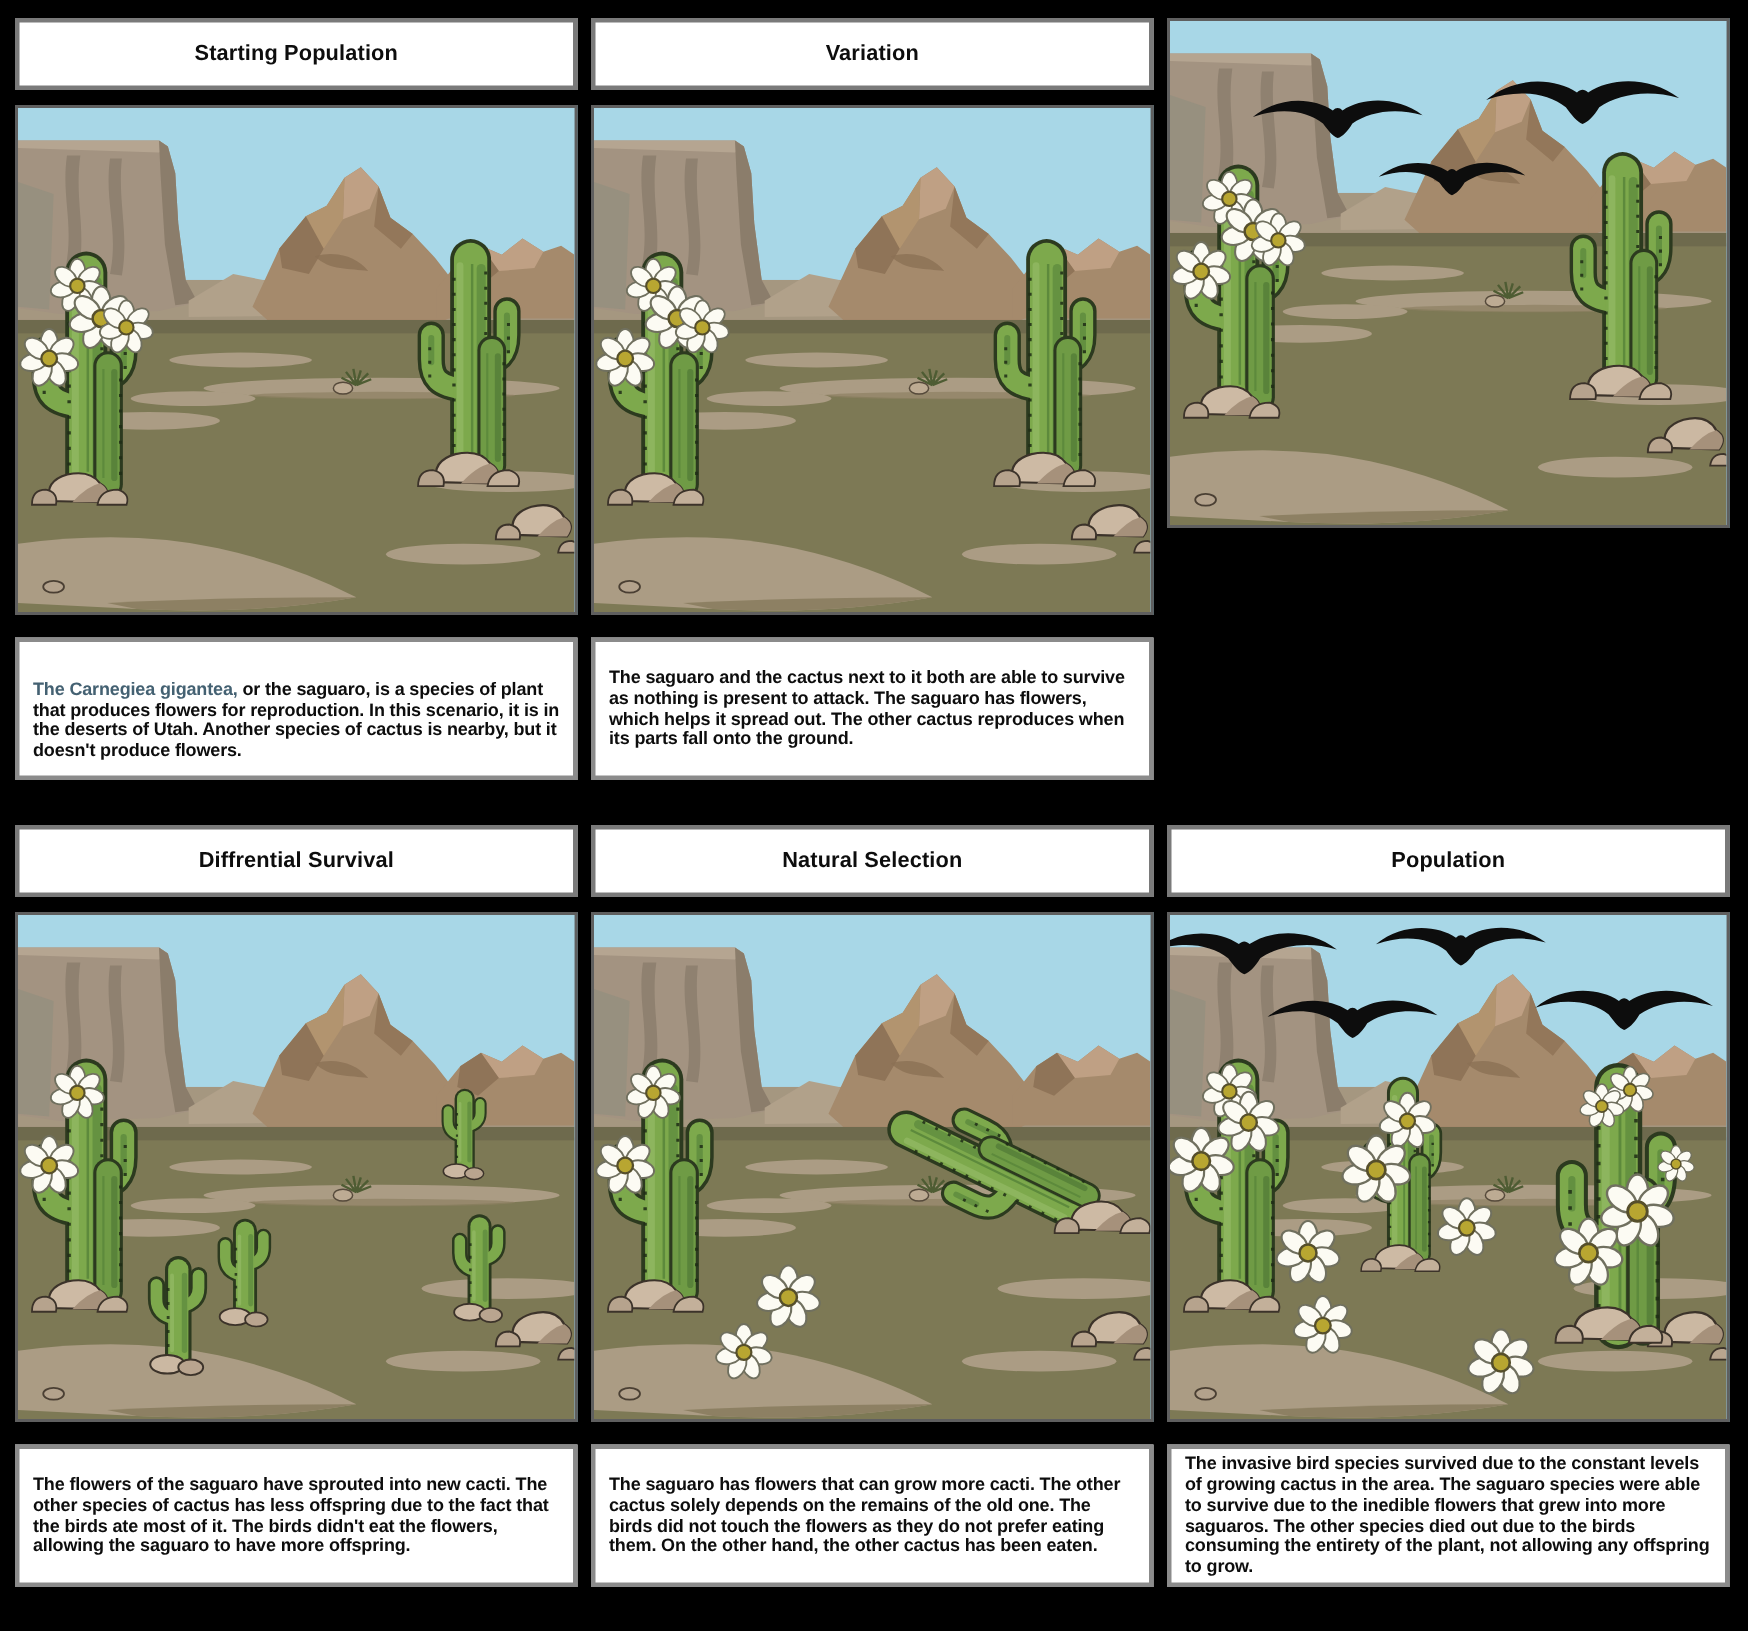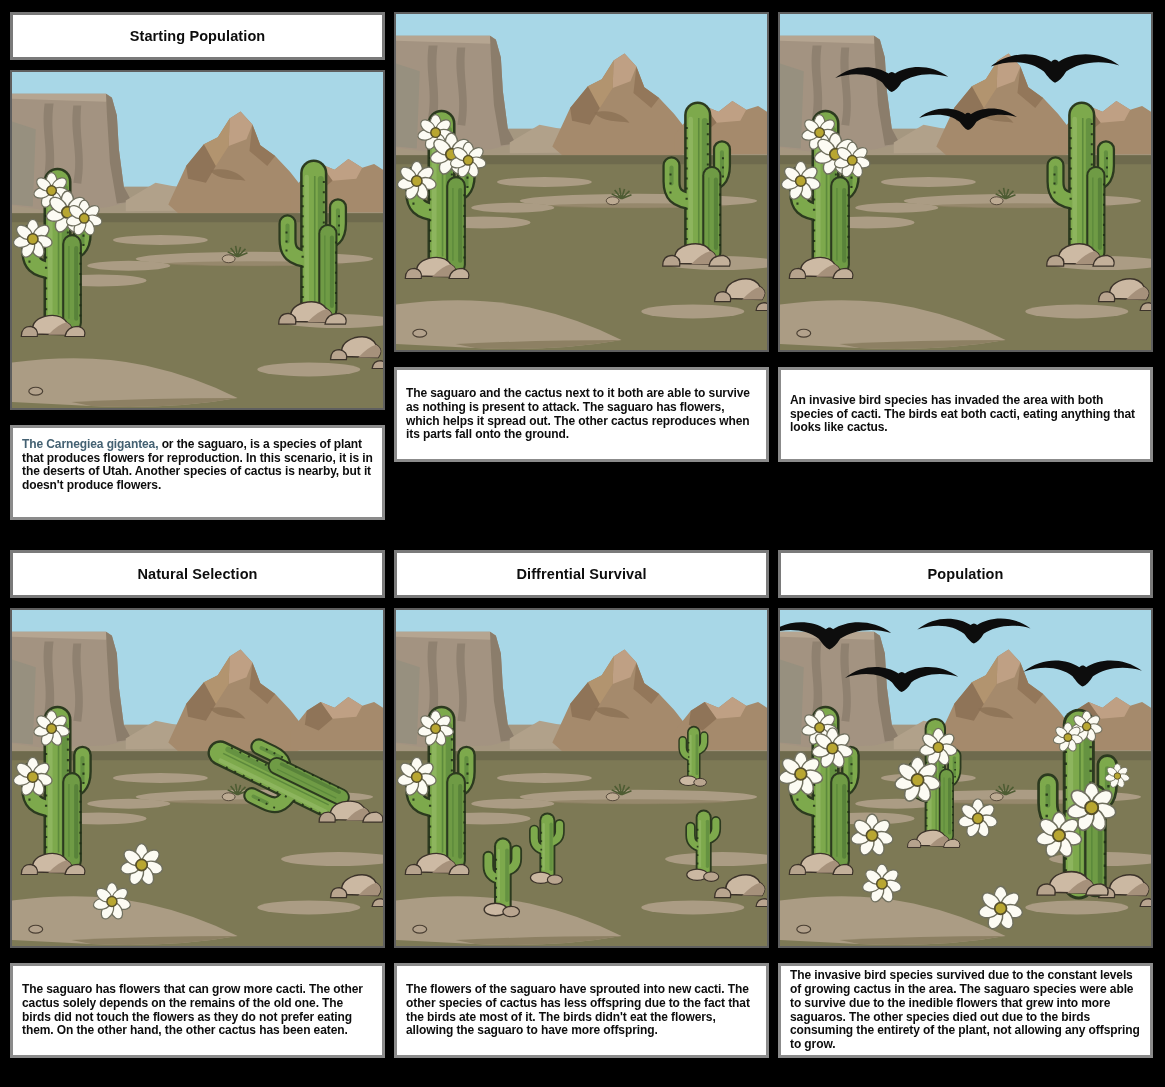--- a/index.html
+++ b/index.html
@@ -31,21 +31,21 @@
     box-sizing:border-box;height:95px;
     background:#ffffff;border:3px solid #8b8b8b;
     padding:6px 9px;
     display:flex;align-items:center;justify-content:center;
     text-align:left;
     font-size:12px;line-height:1.14;font-weight:bold;color:#0d0d0d;
     letter-spacing:-0.1px;
   }
   .textbox[data-align="left"]{
     align-items:flex-start;justify-content:flex-start;text-align:left;
-    padding-top:10px;
+    padding-top:25px;
   }
   .textbox p{margin:0;}
   .lead{color:#446172;}
   .defs-holder{position:absolute;width:0;height:0;overflow:hidden;}
 </style>
 </head>
 <body>
 
 <svg class="defs-holder" aria-hidden="true">
   <defs>
@@ -175,20 +175,23 @@
             <use href="#sym-rocks" xlink:href="#sym-rocks" transform="translate(302 247) scale(0.9)"></use>
           </g>
       </svg>
     </div>
     <div class="textbox" data-align="left">
       <p><span class="lead">The Carnegiea gigantea,</span><span> or the saguaro, is a species of plant that produces flowers for reproduction. In this scenario, it is in the deserts of Utah. Another species of cactus is nearby, but it doesn't produce flowers.</span></p>
     </div>
   </div>
 
   <div class="cell">
+    <div class="titlebox">
+        <span>Variation</span>
+      </div>
     <div class="scenebox">
       <svg viewBox="0 0 375 340" preserveAspectRatio="none">
         <use href="#sym-desert-bg" xlink:href="#sym-desert-bg"></use>
         <g>
             <use href="#sym-saguaro" xlink:href="#sym-saguaro" transform="translate(46 258) scale(1.05)"></use>
             <use href="#sym-rocks" xlink:href="#sym-rocks" transform="translate(40 260) scale(0.85)"></use>
             <use href="#sym-flower" xlink:href="#sym-flower" transform="translate(40 120) scale(1.1)"></use>
             <use href="#sym-flower" xlink:href="#sym-flower" transform="translate(56 142) scale(1.3)"></use>
             <use href="#sym-flower" xlink:href="#sym-flower" transform="translate(73 148) scale(1.1)"></use>
             <use href="#sym-flower" xlink:href="#sym-flower" transform="translate(21 169) scale(1.2)"></use>
@@ -214,22 +217,43 @@
             <use href="#sym-rocks" xlink:href="#sym-rocks" transform="translate(40 260) scale(0.85)"></use>
             <use href="#sym-flower" xlink:href="#sym-flower" transform="translate(40 120) scale(1.1)"></use>
             <use href="#sym-flower" xlink:href="#sym-flower" transform="translate(56 142) scale(1.3)"></use>
             <use href="#sym-flower" xlink:href="#sym-flower" transform="translate(73 148) scale(1.1)"></use>
             <use href="#sym-flower" xlink:href="#sym-flower" transform="translate(21 169) scale(1.2)"></use>
             <use href="#sym-saguaro" xlink:href="#sym-saguaro" transform="translate(305 245) scale(1.02)"></use>
             <use href="#sym-rocks" xlink:href="#sym-rocks" transform="translate(302 247) scale(0.9)"></use>
           </g>
       </svg>
     </div>
+  </div>
+
+  <div class="cell">
+    <div class="titlebox">
+        <span>Diffrential Survival</span>
+      </div>
+    <div class="scenebox">
+      <svg viewBox="0 0 375 340" preserveAspectRatio="none">
+        <use href="#sym-desert-bg" xlink:href="#sym-desert-bg"></use>
+        <g>
+            <use href="#sym-saguaro" xlink:href="#sym-saguaro" transform="translate(46 258) scale(1.05)"></use>
+            <use href="#sym-rocks" xlink:href="#sym-rocks" transform="translate(40 260) scale(0.85)"></use>
+            <use href="#sym-flower" xlink:href="#sym-flower" transform="translate(40 120) scale(1.1)"></use>
+            <use href="#sym-flower" xlink:href="#sym-flower" transform="translate(21 169) scale(1.2)"></use>
+            <use href="#sym-saguaro-small" xlink:href="#sym-saguaro-small" transform="translate(108 302) scale(1.05)"></use>
+            <use href="#sym-saguaro-small" xlink:href="#sym-saguaro-small" transform="translate(153 270) scale(0.95)"></use>
+            <use href="#sym-saguaro-small" xlink:href="#sym-saguaro-small" transform="translate(301 172) scale(0.8)"></use>
+            <use href="#sym-saguaro-small" xlink:href="#sym-saguaro-small" transform="translate(311 267) scale(0.95)"></use>
+          </g>
+      </svg>
+    </div>
     <div class="textbox" data-align="center">
-      <p><span class="lead"></span><span>An invasive bird species has invaded the area with both species of cacti. The birds eat both cacti, eating anything that looks like cactus.</span></p>
+      <p><span class="lead"></span><span>The flowers of the saguaro have sprouted into new cacti. The other species of cactus has less offspring due to the fact that the birds ate most of it. The birds didn't eat the flowers, allowing the saguaro to have more offspring.</span></p>
     </div>
   </div>
 
   <div class="cell">
     <div class="titlebox">
         <span>Natural Selection</span>
       </div>
     <div class="scenebox">
       <svg viewBox="0 0 375 340" preserveAspectRatio="none">
         <use href="#sym-desert-bg" xlink:href="#sym-desert-bg"></use>
@@ -240,44 +264,20 @@
             <use href="#sym-flower" xlink:href="#sym-flower" transform="translate(21 169) scale(1.2)"></use>
             <use href="#sym-saguaro" xlink:href="#sym-saguaro" transform="translate(330 203) rotate(-64) scale(0.95)"></use>
             <use href="#sym-rocks" xlink:href="#sym-rocks" transform="translate(341 207) scale(0.85)"></use>
             <use href="#sym-flower" xlink:href="#sym-flower" transform="translate(131 258) scale(1.3)"></use>
             <use href="#sym-flower" xlink:href="#sym-flower" transform="translate(101 295) scale(1.15)"></use>
           </g>
       </svg>
     </div>
     <div class="textbox" data-align="center">
       <p><span class="lead"></span><span>The saguaro has flowers that can grow more cacti. The other cactus solely depends on the remains of the old one. The birds did not touch the flowers as they do not prefer eating them. On the other hand, the other cactus has been eaten.</span></p>
-    </div>
-  </div>
-
-  <div class="cell">
-    <div class="titlebox">
-        <span>Diffrential Survival</span>
-      </div>
-    <div class="scenebox">
-      <svg viewBox="0 0 375 340" preserveAspectRatio="none">
-        <use href="#sym-desert-bg" xlink:href="#sym-desert-bg"></use>
-        <g>
-            <use href="#sym-saguaro" xlink:href="#sym-saguaro" transform="translate(46 258) scale(1.05)"></use>
-            <use href="#sym-rocks" xlink:href="#sym-rocks" transform="translate(40 260) scale(0.85)"></use>
-            <use href="#sym-flower" xlink:href="#sym-flower" transform="translate(40 120) scale(1.1)"></use>
-            <use href="#sym-flower" xlink:href="#sym-flower" transform="translate(21 169) scale(1.2)"></use>
-            <use href="#sym-saguaro-small" xlink:href="#sym-saguaro-small" transform="translate(108 302) scale(1.05)"></use>
-            <use href="#sym-saguaro-small" xlink:href="#sym-saguaro-small" transform="translate(153 270) scale(0.95)"></use>
-            <use href="#sym-saguaro-small" xlink:href="#sym-saguaro-small" transform="translate(301 172) scale(0.8)"></use>
-            <use href="#sym-saguaro-small" xlink:href="#sym-saguaro-small" transform="translate(311 267) scale(0.95)"></use>
-          </g>
-      </svg>
-    </div>
-    <div class="textbox" data-align="center">
-      <p><span class="lead"></span><span>The flowers of the saguaro have sprouted into new cacti. The other species of cactus has less offspring due to the fact that the birds ate most of it. The birds didn't eat the flowers, allowing the saguaro to have more offspring.</span></p>
     </div>
   </div>
 
   <div class="cell">
     <div class="titlebox">
         <span>Population</span>
       </div>
     <div class="scenebox">
       <svg viewBox="0 0 375 340" preserveAspectRatio="none">
         <use href="#sym-desert-bg" xlink:href="#sym-desert-bg"></use>

